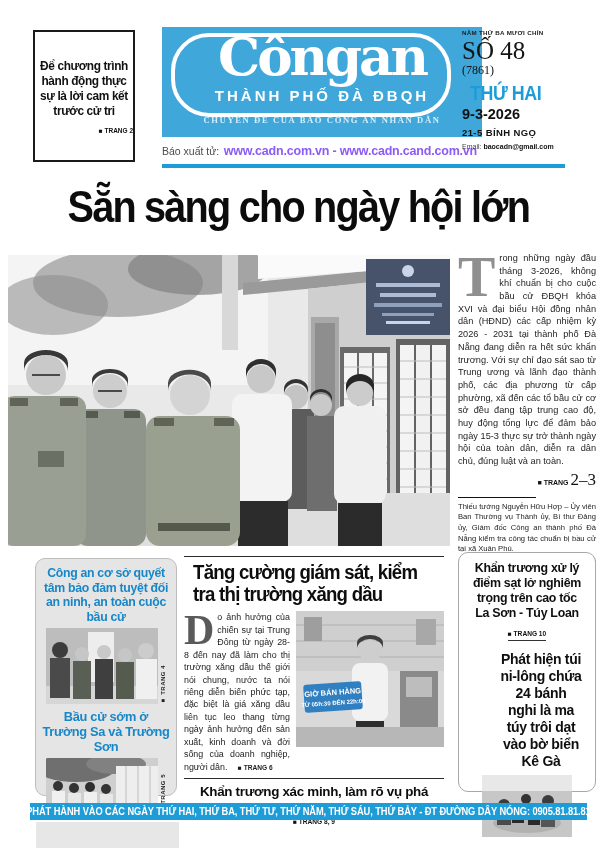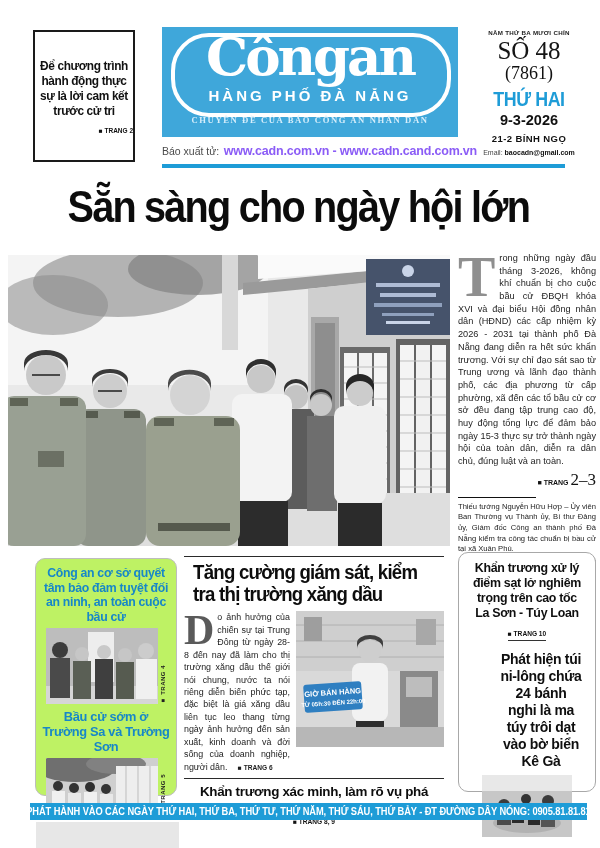--- a/index.html
+++ b/index.html
@@ -7,42 +7,42 @@
         font-family:"Liberation Sans", sans-serif;color:#111;}
   .abs{position:absolute;}
 
   
   .promo{left:33px;top:30px;width:98px;height:128px;border:2px solid #1a1a1a;
          display:flex;flex-direction:column;align-items:flex-end;justify-content:center;text-align:center;}
   .promo-text{font-weight:bold;font-size:12.5px;line-height:1.22;letter-spacing:-.4px;transform:scaleX(.95);}
   .promo-ref{font-size:6.5px;font-weight:bold;margin-top:7px;}
 
   
-  .masthead{left:162px;top:27px;width:296px;height:110px;background:#3FA7DA;}
+  .masthead{left:162px;top:27px;width:296px;height:110px;background:#3FA7DA;padding-left:24px;}
   .logo-outline{position:absolute;left:9px;top:6px;width:272px;height:76px;
                 border:4px solid #fff;border-radius:38px;}
   .logo{position:absolute;left:0;top:2px;width:100%;text-align:center;
         font-family:"DejaVu Serif", serif;font-weight:bold;font-size:53px;line-height:1.05;
         color:#fff;letter-spacing:-3px;}
   .city{position:absolute;left:0;top:60px;width:100%;text-align:center;color:#fff;
         font-weight:bold;font-size:15px;letter-spacing:3px;}
   .tagline{position:absolute;left:0;top:88px;width:100%;text-align:center;color:#d7eefb;
            font-family:"Liberation Serif", serif;font-size:8.6px;letter-spacing:1.6px;font-weight:bold;}
 
   .webline{left:162px;top:141px;width:296px;text-align:center;white-space:nowrap;}
   .web-label{font-size:10.5px;color:#4a4a4a;}
   .web-urls{font-size:12.5px;font-weight:bold;color:#8b5cf6;letter-spacing:-.2px;}
 
   .blue-rule{left:162px;top:164px;width:403px;height:4px;background:#1E9CD7;}
 
   
-  .issue{left:476px;top:29px;width:106px;text-align:center;}
+  .issue{left:462px;top:29px;width:106px;text-align:left;}
   .issue-year{font-size:6.2px;font-weight:bold;letter-spacing:.3px;color:#222;}
   .issue-num{font-family:"Liberation Serif", serif;font-size:25px;margin-top:1px;color:#151515;}
-  .issue-sub{font-family:"Liberation Serif", serif;font-size:18px;margin-top:-2px;}
+  .issue-sub{font-family:"Liberation Serif", serif;font-size:12px;margin-top:-2px;}
   .issue-weekday{color:#1E9CD7;font-weight:bold;font-size:21px;letter-spacing:-.5px;margin-top:3px;transform:scaleX(.85);}
   .issue-date{font-weight:bold;font-size:14.5px;margin-top:1px;}
   .issue-lunar{font-weight:bold;font-size:9.5px;margin-top:5px;letter-spacing:.4px;}
   .issue-email{font-size:7px;margin-top:5px;color:#444;}
   .issue-email b{color:#111;}
 
   
   .lead-headline{left:0;top:174px;width:596px;text-align:center;}
   .lead-headline span{display:inline-block;font-weight:bold;font-size:45px;letter-spacing:-2px;
                       color:#0c0c0c;transform:scaleX(.88);transform-origin:center;line-height:1.45;}
@@ -56,21 +56,21 @@
   .lead-body{font-size:9.2px;line-height:1.38;text-align:justify;color:#1d1d1d;}
   .lead-ref{text-align:right;margin-top:2px;}
   .lead-ref .lbl{font-size:7px;font-weight:bold;}
   .lead-ref .num{font-family:"Liberation Serif", serif;font-size:17px;text-align:center;}
   .cap-rule{width:78px;border-top:1.6px solid #111;margin:7px 0 4px 0;}
   .caption{font-size:7.6px;line-height:1.4;text-align:justify;color:#222;}
   .credit{font-size:7.6px;text-align:right;margin-top:1px;color:#222;}
   .credit b{text-decoration:underline;}
 
   
-  .left-box{left:35px;top:558px;width:142px;height:238px;background:#bef264;
+  .left-box{left:35px;top:558px;width:142px;height:238px;background:#e5e5e5;
             border:1px solid #bdbdbd;border-radius:10px;padding:7px 5px 4px 5px;box-sizing:border-box;}
   .blue-h{color:#1787C8;font-weight:bold;text-align:center;line-height:1.18;letter-spacing:-.3px;}
   .h-s1{font-size:12.3px;}
   .h-s2{font-size:12.8px;margin-top:5px;}
   .photo-row{display:flex;align-items:flex-end;justify-content:center;margin-top:4px;}
   .vref{writing-mode:vertical-rl;transform:rotate(180deg);font-size:6px;font-weight:bold;color:#222;
         margin-left:2px;letter-spacing:.5px;}
 
   
   .center-col{left:184px;top:556px;width:260px;}
@@ -111,36 +111,36 @@
 <div class="page">
 
   <div class="abs promo">
     <div class="promo-text">Để chương trình hành động thực sự là lời cam kết trước cử tri</div>
     <div class="promo-ref">■ TRANG 2</div>
   </div>
 
   <div class="abs masthead">
     <div class="logo-outline"></div>
     <div class="logo">Côngan</div>
-    <div class="city">HÀNG PHỐ ĐÀ NẴNG</div>
+    <div class="city">THÀNH PHỐ ĐÀ ĐBQH</div>
     <div class="tagline">CHUYÊN ĐỀ CỦA BÁO CÔNG AN NHÂN DÂN</div>
   </div>
   <div class="abs webline">
     <span class="web-label">Báo xuất tử:</span>
     <span class="web-urls">www.cadn.com.vn - www.cadn.cand.com.vn</span>
   </div>
   <div class="abs blue-rule"></div>
 
   <div class="abs issue">
     <div class="issue-year">NĂM THỨ BA MƯƠI CHÍN</div>
     <div class="issue-num">SỐ 48</div>
     <div class="issue-sub">(7861)</div>
     <div class="issue-weekday">THỨ HAI</div>
     <div class="issue-date">9-3-2026</div>
-    <div class="issue-lunar">21-2 BÍNH NGỌ</div>
+    <div class="issue-lunar">21-5 BÍNH NGỌ</div>
     <div class="issue-email">
       <span>Email:</span>
       <b>baocadn@gmail.com</b>
     </div>
   </div>
 
   <div class="abs lead-headline">
     <span>Sẵn sàng cho ngày hội lớn</span>
   </div>
 

